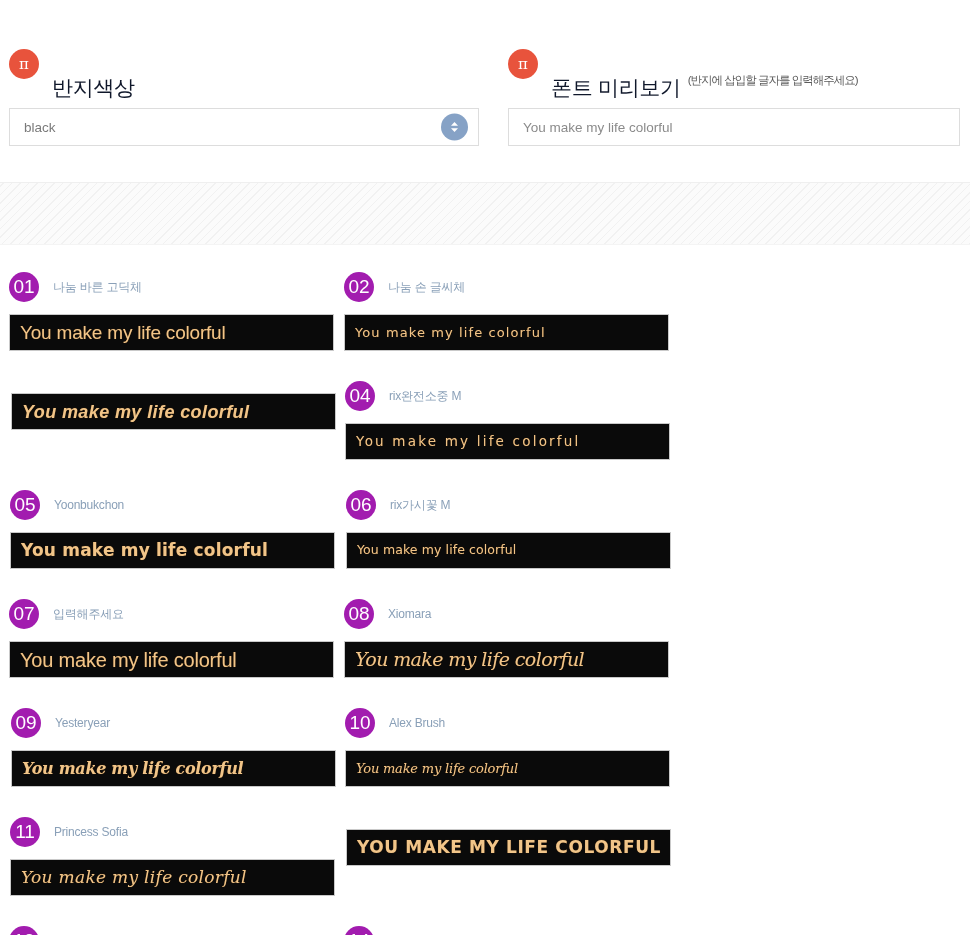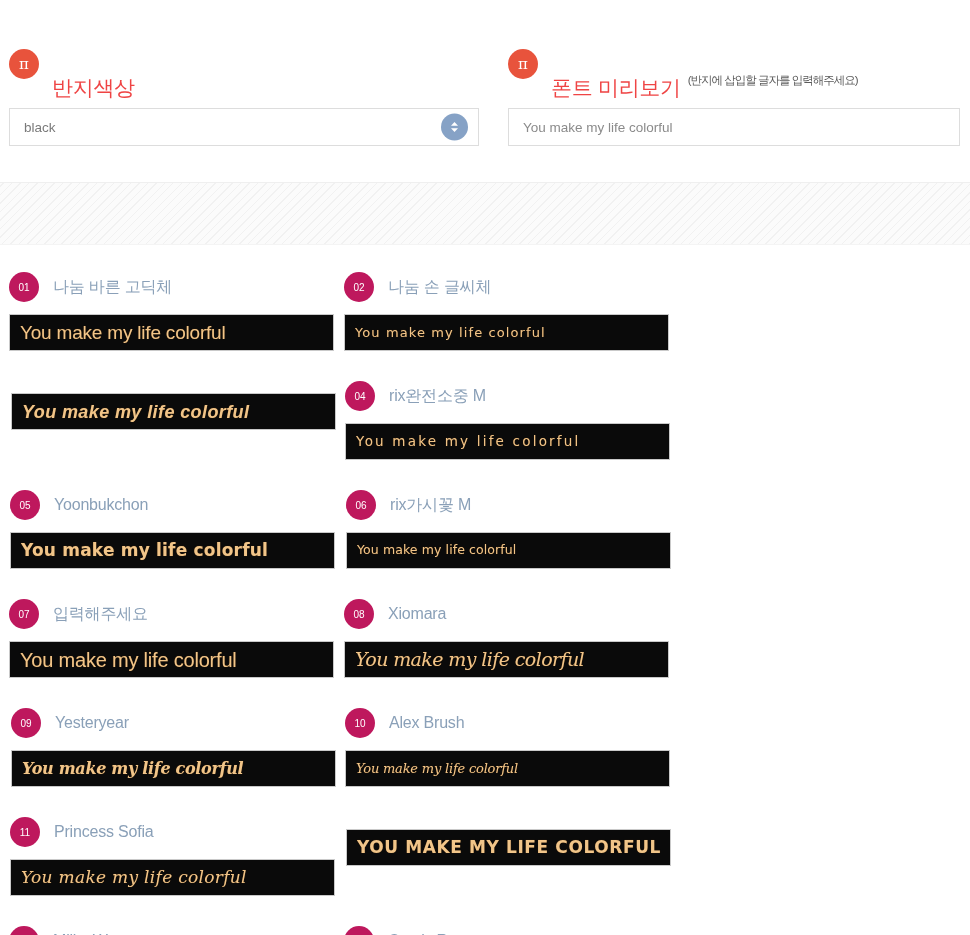--- a/index.html
+++ b/index.html
@@ -23,21 +23,21 @@
     width:30px;height:30px;border-radius:50%;
     background:#e8533c;
     display:flex;align-items:center;justify-content:center;
     color:#ffffff;font-size:15px;line-height:1;
     font-family:"DejaVu Serif",serif;
     flex:0 0 auto;
     box-shadow:0 0 0 0 rgba(0,0,0,0);
   }
   .panel-title{
     margin-left:13px;
-    color:#ef4444;
+    color:#0f172a;
     font-size:21px;
     font-weight:400;
     letter-spacing:-0.3px;
     white-space:nowrap;
     margin-top:48px;
   }
   .panel-note{
     margin-left:7px;
     color:#5a5a5a;
     font-size:11.5px;
@@ -97,31 +97,31 @@
     height:109px;
     box-sizing:border-box;
     position:relative;
   }
   .cell.c2{margin-left:10px;}
   .cell.c3{margin-left:11px;}
 
   .cell-head{display:flex;align-items:center;height:30px;}
   .num-badge{
     width:30px;height:30px;border-radius:50%;
-    background:#be185d;
+    background:#a21caf;
     color:#ffffff;
-    font-size:10px;
+    font-size:19px;
     display:flex;align-items:center;justify-content:center;
     flex:0 0 auto;
     letter-spacing:0px;
   }
   .font-name{
     margin-left:14px;
     color:#8aa0b8;
-    font-size:16px;
+    font-size:12px;
     white-space:nowrap;
     letter-spacing:-0.2px;
   }
 
   .preview{
     margin-top:12px;
     height:37px;
     background:#0a0a0a;
     border:1px solid #c9c9c9;
     box-sizing:border-box;

